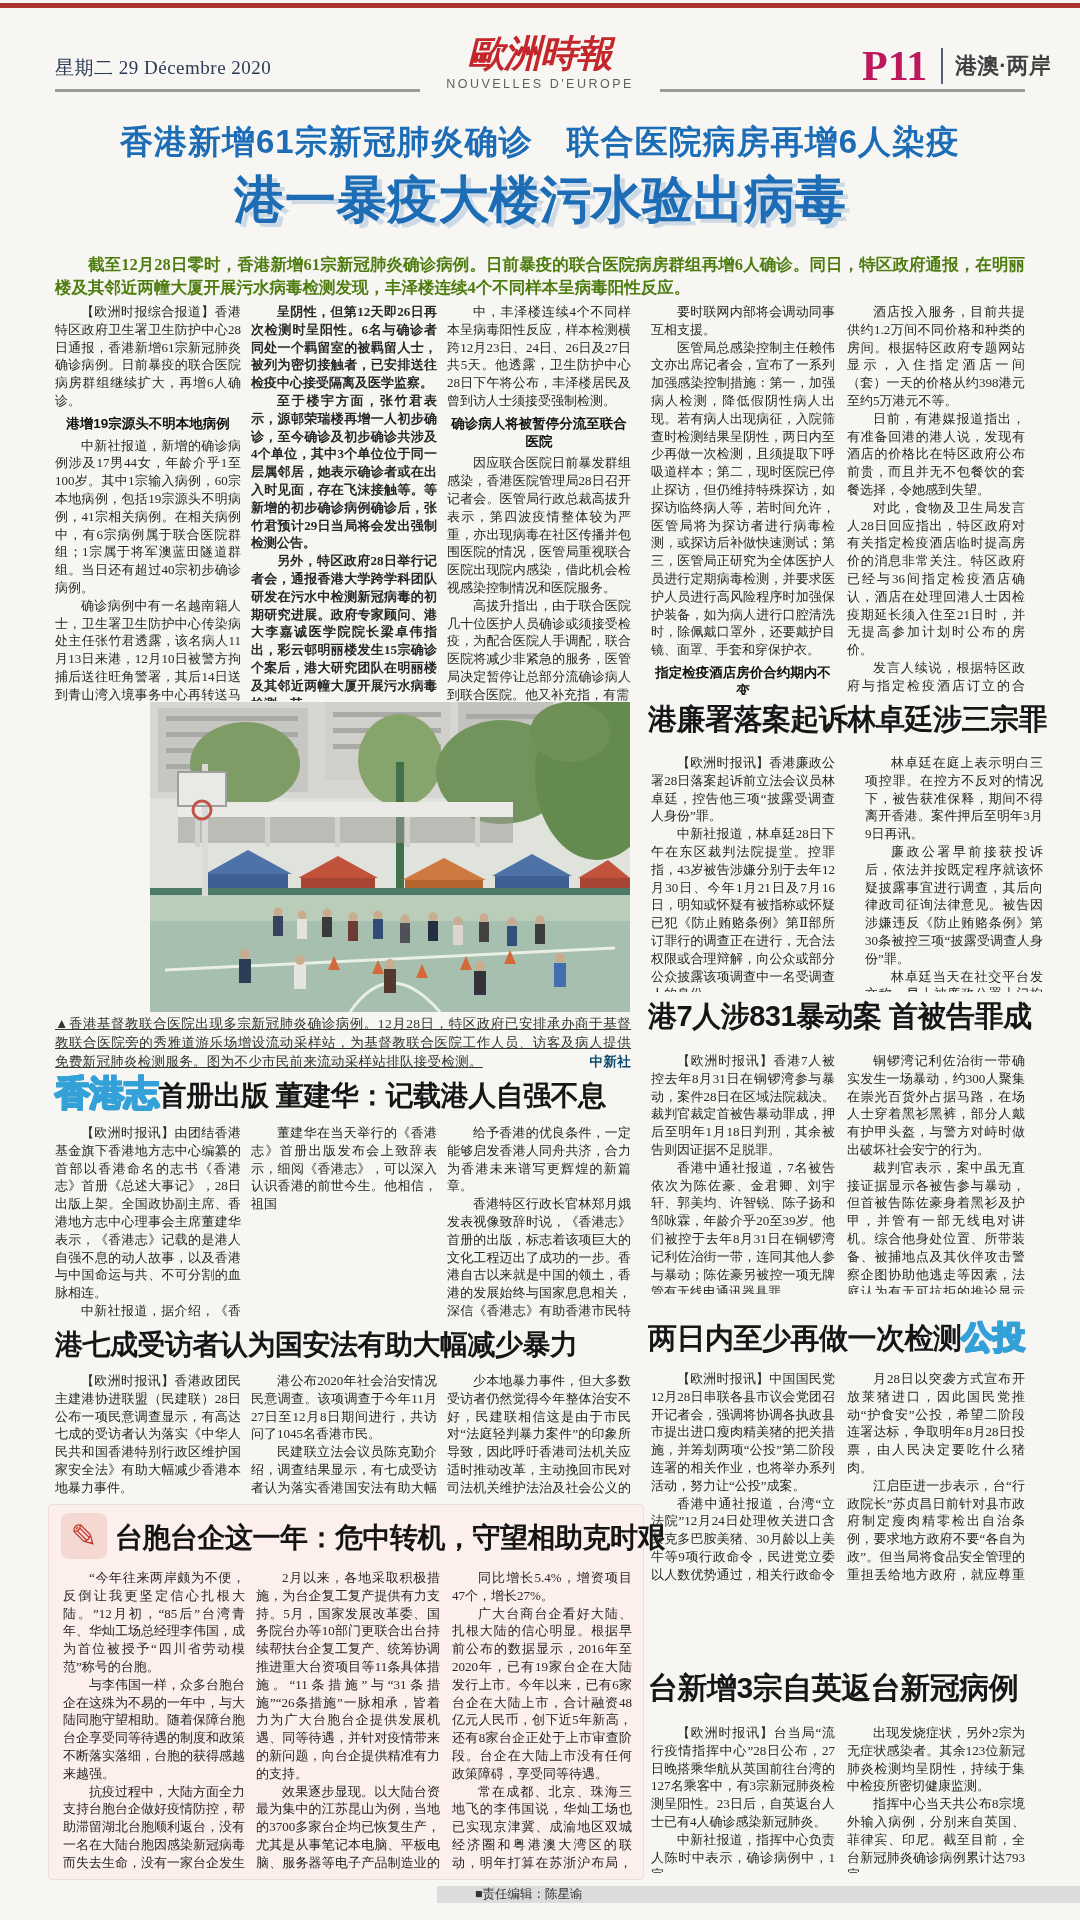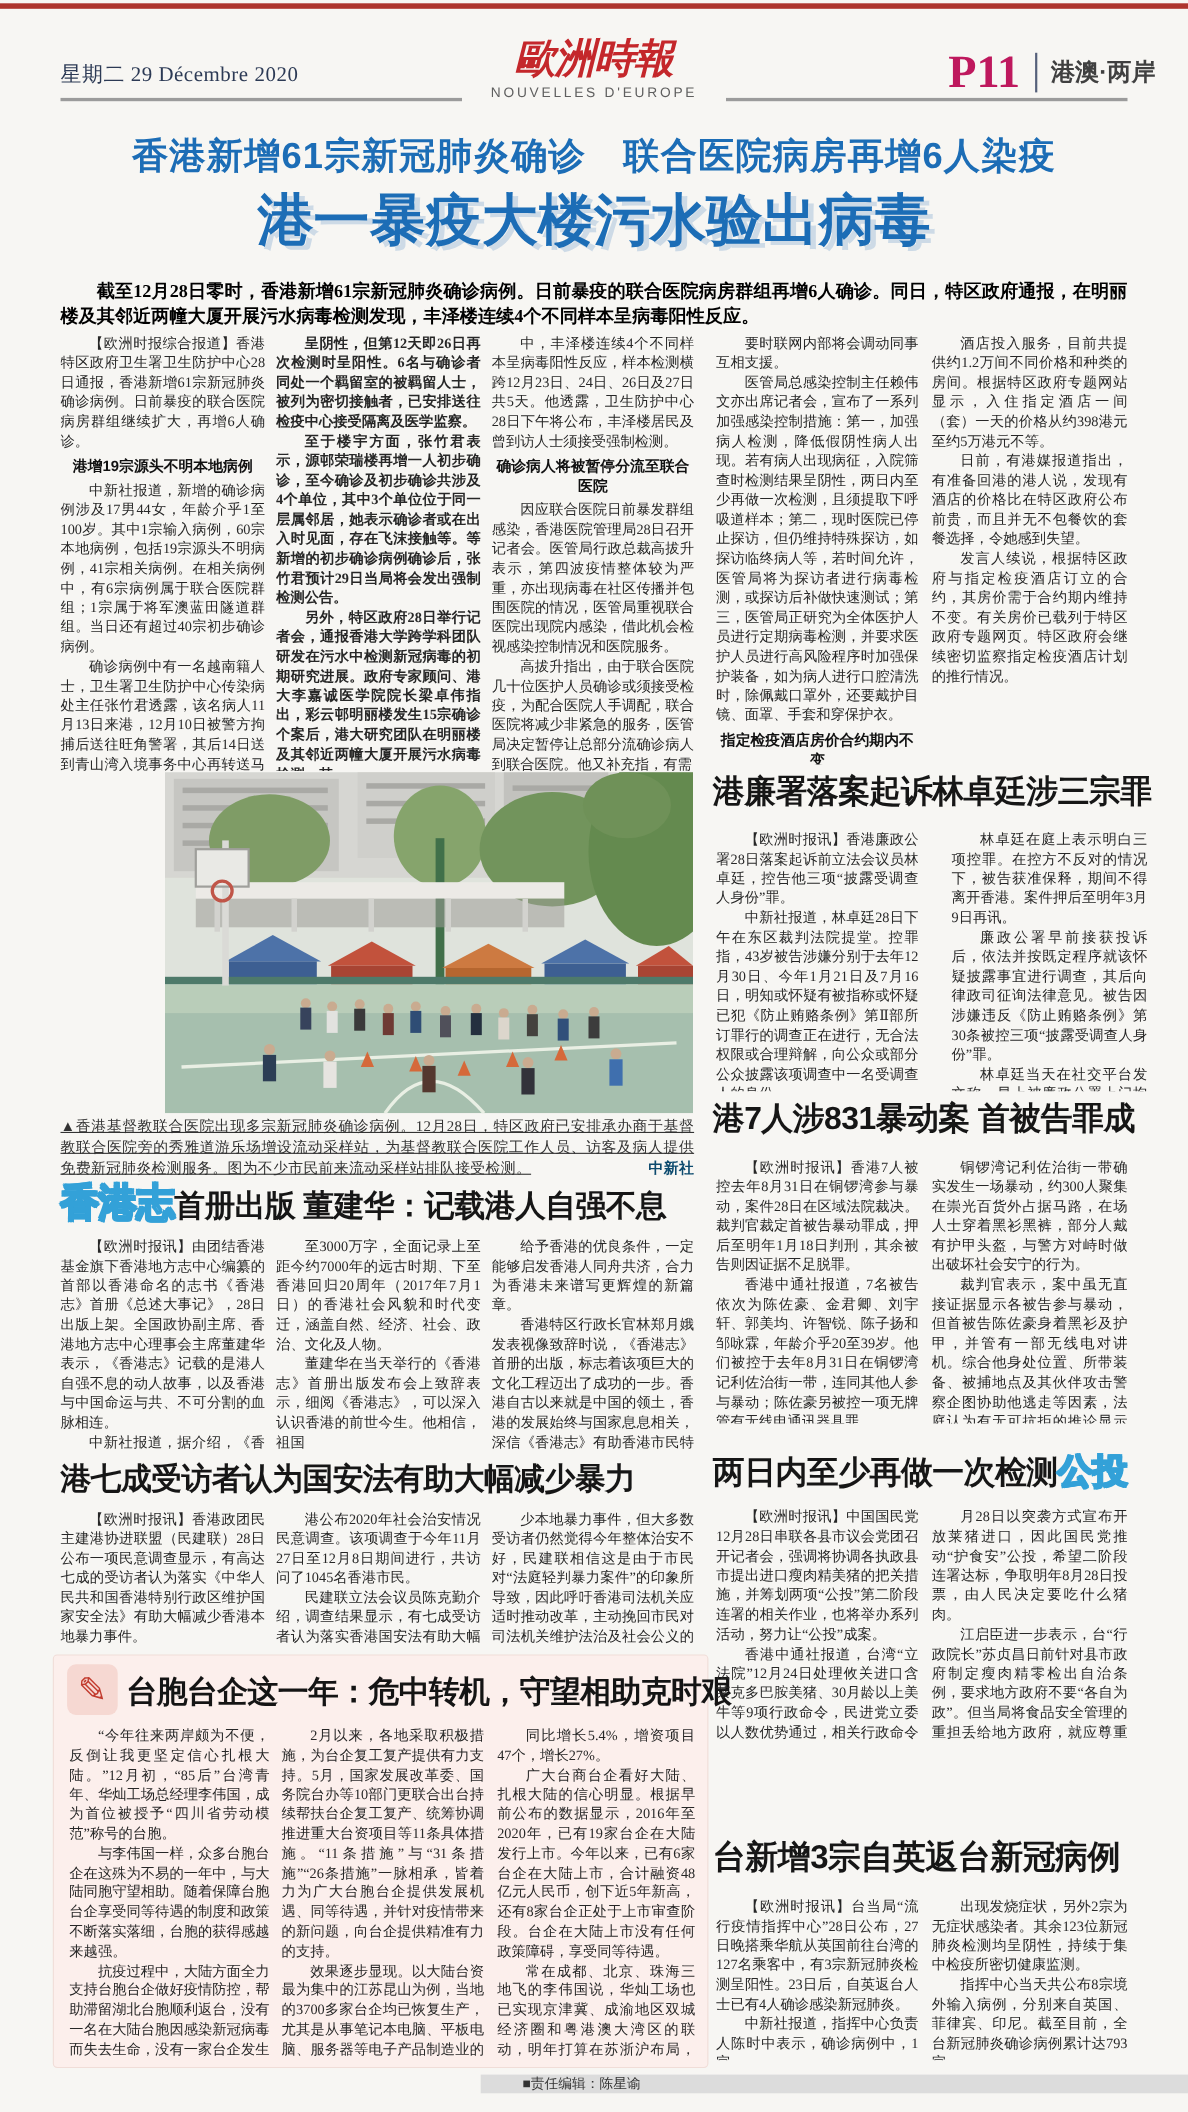--- a/index.html
+++ b/index.html
@@ -17,21 +17,21 @@
   .pageno{font-size:42px;font-weight:bold;color:#be185d;line-height:44px;}
   .hdr-div{display:inline-block;width:0;height:36px;border-left:2px solid #55607a;margin:0 12px 0 14px;}
   .section{font-family:"Liberation Sans",sans-serif;font-size:22px;font-weight:700;color:#404040;}
   
   .kicker{left:55px;top:120px;width:970px;text-align:center;font-family:"Liberation Sans",sans-serif;
           font-weight:900;font-size:33px;color:#1c6db6;letter-spacing:1px;}
   .mainhead{left:28px;top:158px;width:1024px;text-align:center;font-family:"Liberation Sans",sans-serif;
             font-weight:900;font-size:51px;color:#1c6db6;letter-spacing:0;line-height:84px;
             text-shadow:5px 4px 0 rgba(125,165,205,.35);}
   .lead{left:55px;top:253px;width:970px;font-size:16.5px;font-weight:bold;line-height:23px;
-        text-align:justify;text-indent:2em;color:#000000;}
+        text-align:justify;text-indent:2em;color:#4d7c0f;}
   
   .colbox{position:absolute;overflow:hidden;text-align:justify;font-size:13px;line-height:17.8px;color:#272727;}
   .colbox p{margin:0;}
   .colbox .para{text-indent:2em;}
   .colbox .colsub{font-family:"Liberation Sans",sans-serif;font-weight:700;text-align:center;
                   text-indent:0;font-size:13.5px;margin:5px 0 4px;color:#111;}
   
   .arthead{position:absolute;font-family:"Liberation Sans",sans-serif;font-weight:900;color:#161616;
            letter-spacing:-.5px;white-space:nowrap;}
   .outlined{color:#d4ecf9;-webkit-text-stroke:1.6px #33a1d8;
@@ -89,20 +89,21 @@
       <p class="para">高拔升指出，由于联合医院几十位医护人员确诊或须接受检疫，为配合医院人手调配，联合医院将减少非紧急的服务，医管局决定暂停让总部分流确诊病人到联合医院。他又补充指，有需</p>
     </div>
   <div class="colbox" style="left:651px;top:303px;width:184px;height:392px;">
       <p class="para">要时联网内部将会调动同事互相支援。</p>
       <p class="para">医管局总感染控制主任赖伟文亦出席记者会，宣布了一系列加强感染控制措施：第一，加强病人检测，降低假阴性病人出现。若有病人出现病征，入院筛查时检测结果呈阴性，两日内至少再做一次检测，且须提取下呼吸道样本；第二，现时医院已停止探访，但仍维持特殊探访，如探访临终病人等，若时间允许，医管局将为探访者进行病毒检测，或探访后补做快速测试；第三，医管局正研究为全体医护人员进行定期病毒检测，并要求医护人员进行高风险程序时加强保护装备，如为病人进行口腔清洗时，除佩戴口罩外，还要戴护目镜、面罩、手套和穿保护衣。</p>
       <p class="colsub">指定检疫酒店房价合约期内不变</p>
     </div>
   <div class="colbox" style="left:847px;top:303px;width:178px;height:392px;">
       <p class="para">酒店投入服务，目前共提供约1.2万间不同价格和种类的房间。根据特区政府专题网站显示，入住指定酒店一间（套）一天的价格从约398港元至约5万港元不等。</p>
       <p class="para">日前，有港媒报道指出，有准备回港的港人说，发现有酒店的价格比在特区政府公布前贵，而且并无不包餐饮的套餐选择，令她感到失望。</p>
+      <p class="para">对此，食物及卫生局发言人28日回应指出，特区政府对有关指定检疫酒店临时提高房价的消息非常关注。特区政府已经与36间指定检疫酒店确认，酒店在处理回港人士因检疫期延长须入住至21日时，并无提高参加计划时公布的房价。</p>
       <p class="para">发言人续说，根据特区政府与指定检疫酒店订立的合约，其房价需于合约期内维持不变。有关房价已载列于特区政府专题网页。特区政府会继续密切监察指定检疫酒店计划的推行情况。</p>
     </div>
 
   <div class="abs" style="left:150px;top:702px;width:480px;height:310px;">
     <svg width="480" height="310" viewBox="0 0 480 310" xmlns="http://www.w3.org/2000/svg">
       <rect x="0" y="0" width="480" height="310" fill="#dfe3dc"></rect>
 
       <rect x="0" y="0" width="480" height="96" fill="#d6d6d2"></rect>
       <rect x="8" y="6" width="150" height="84" fill="#c6c6c2"></rect>
       <rect x="175" y="0" width="125" height="78" fill="#cfcfcb"></rect>
@@ -241,21 +242,20 @@
   </div>
 
   <div class="arthead" style="left:55px;top:1070px;font-size:28px;">
     <span class="outlined" style="font-size:35px;">香港志</span><span>首册出版  董建华：记载港人自强不息</span>
   </div>
   <div class="colbox" style="left:55px;top:1124px;width:186px;height:196px;">
       <p class="para">【欧洲时报讯】由团结香港基金旗下香港地方志中心编纂的首部以香港命名的志书《香港志》首册《总述大事记》，28日出版上架。全国政协副主席、香港地方志中心理事会主席董建华表示，《香港志》记载的是港人自强不息的动人故事，以及香港与中国命运与共、不可分割的血脉相连。</p>
       <p class="para">中新社报道，据介绍，《香港志》全书共66卷，总字数2500万</p>
     </div>
   <div class="colbox" style="left:251px;top:1124px;width:186px;height:196px;">
-      <p class="para">至3000万字，全面记录上至距今约7000年的远古时期、下至香港回归20周年（2017年7月1日）的香港社会风貌和时代变迁，涵盖自然、经济、社会、政治、文化及人物。</p>
       <p class="para">董建华在当天举行的《香港志》首册出版发布会上致辞表示，细阅《香港志》，可以深入认识香港的前世今生。他相信，祖国</p>
     </div>
   <div class="colbox" style="left:447px;top:1124px;width:184px;height:196px;">
       <p class="para">给予香港的优良条件，一定能够启发香港人同舟共济，合力为香港未来谱写更辉煌的新篇章。</p>
       <p class="para">香港特区行政长官林郑月娥发表视像致辞时说，《香港志》首册的出版，标志着该项巨大的文化工程迈出了成功的一步。香港自古以来就是中国的领土，香港的发展始终与国家息息相关，深信《香港志》有助香港市民特别是年轻一代了解香港与国家之间的紧密联系。</p>
     </div>
 
   <div class="arthead" style="left:55px;top:1326px;font-size:28px;">港七成受访者认为国安法有助大幅减少暴力</div>
   <div class="colbox" style="left:55px;top:1372px;width:186px;height:127px;">
       <p class="para">【欧洲时报讯】香港政团民主建港协进联盟（民建联）28日公布一项民意调查显示，有高达七成的受访者认为落实《中华人民共和国香港特别行政区维护国家安全法》有助大幅减少香港本地暴力事件。</p>

